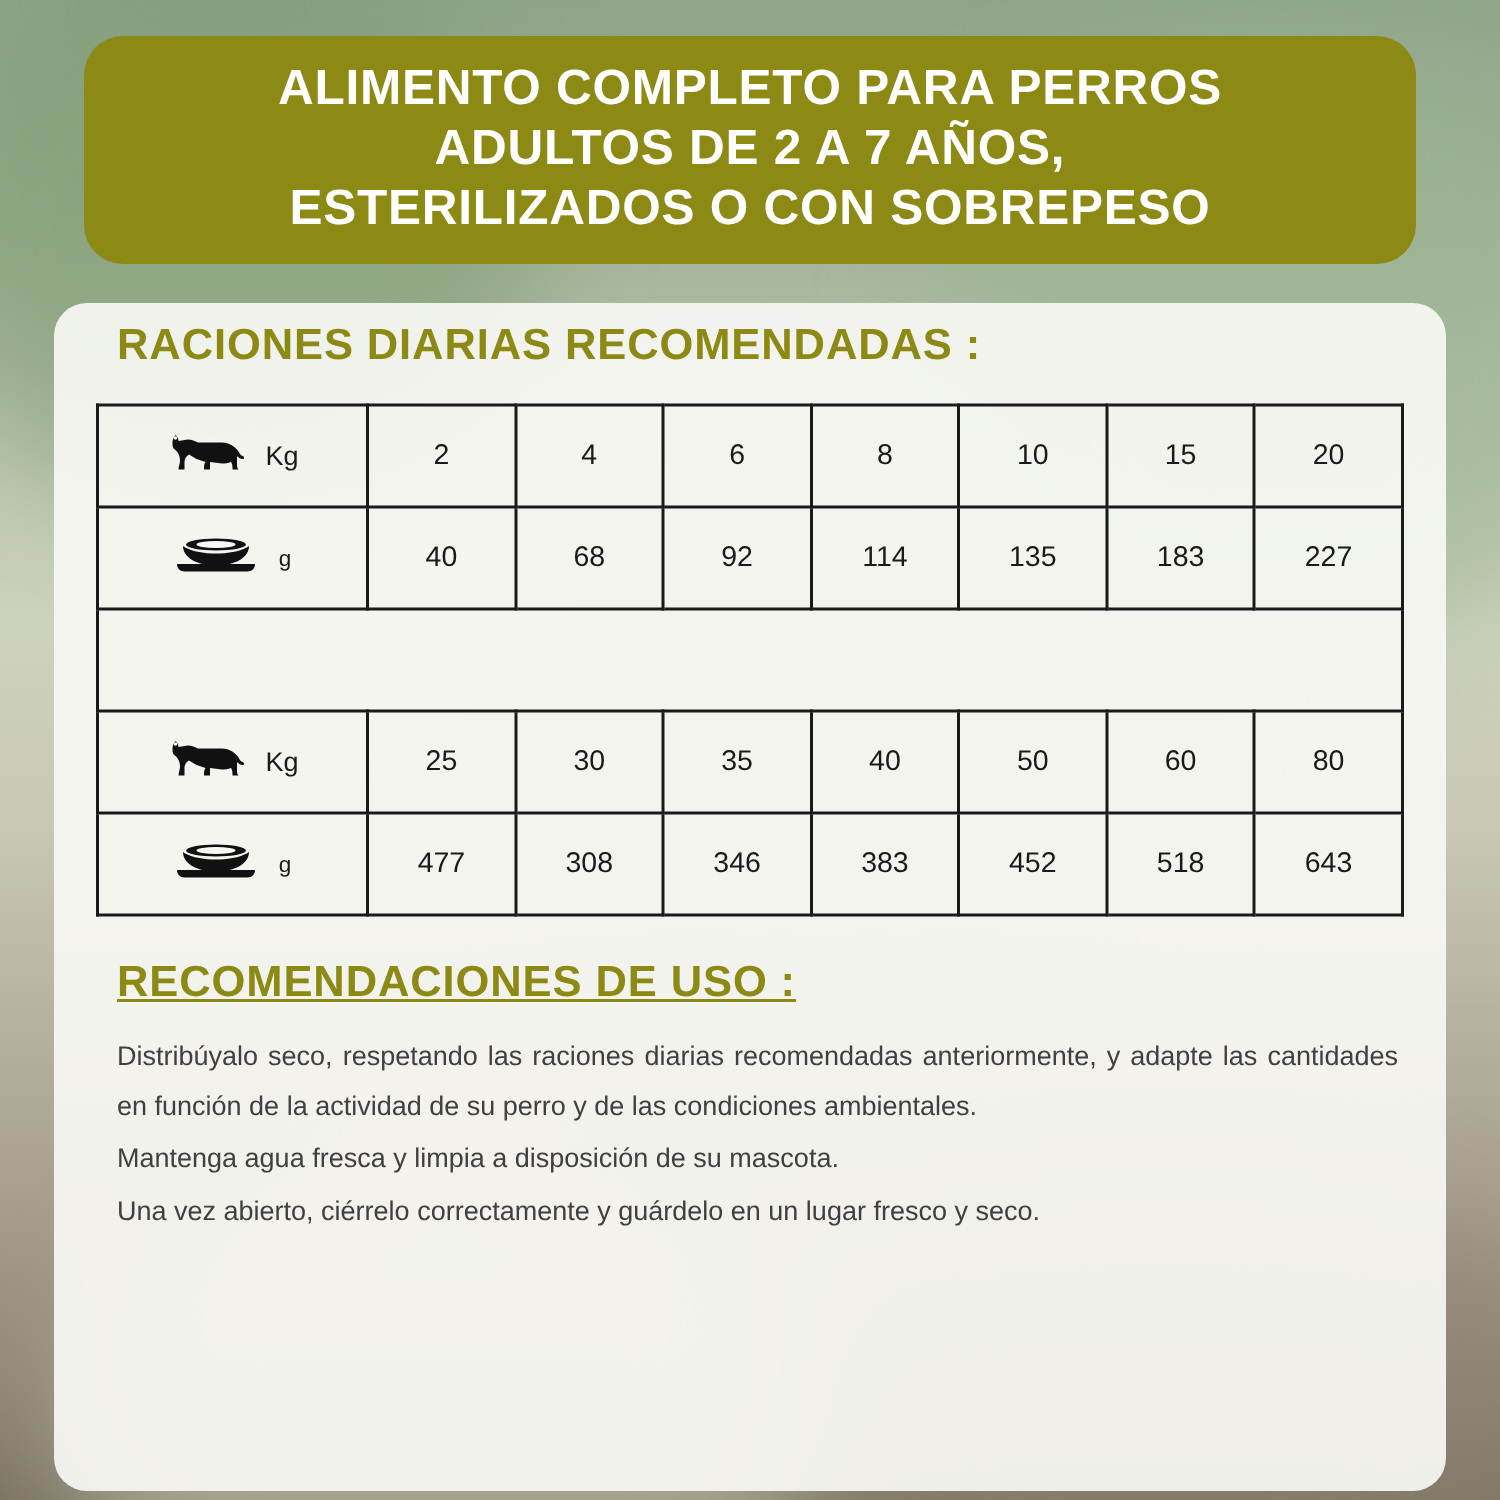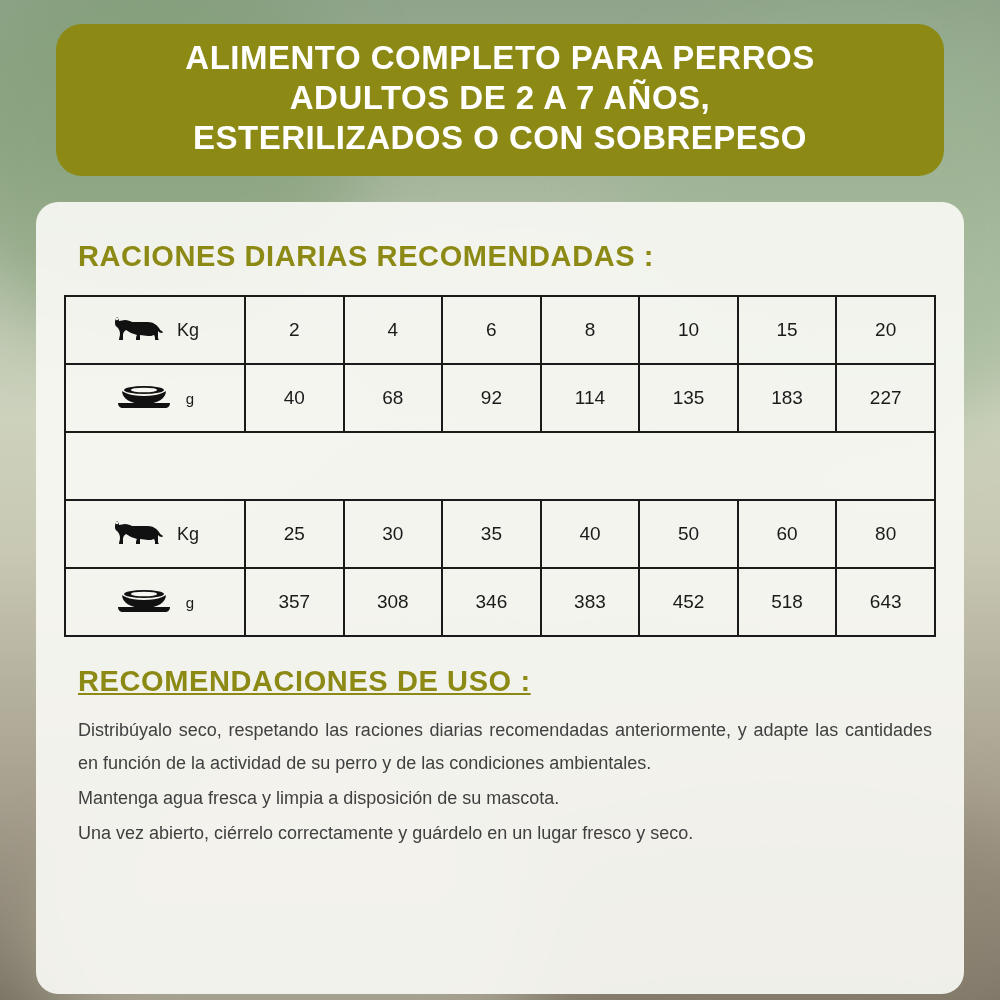--- a/index.html
+++ b/index.html
@@ -56,21 +56,21 @@
     line-height: 40px;
     font-weight: bold;
     letter-spacing: 0.5px;
     white-space: nowrap;
   }
 
   .card {
     margin: 26px 14px 0 14px;
     background: rgba(247,247,243,0.93);
     border-radius: 22px;
-    padding: 34px 28px 30px 28px;
+    padding: 8px 28px 30px 28px;
     height: 792px;
   }
 
   .heading {
     color: #8c8a15;
     font-size: 29px;
     font-weight: bold;
     letter-spacing: .6px;
     margin: 4px 0 22px 14px;
   }
@@ -216,21 +216,21 @@
                 <svg width="56" height="26" viewBox="0 0 56 26" aria-hidden="true">
                   <ellipse cx="28" cy="7" rx="20" ry="4" fill="#111"></ellipse>
                   <path fill="#111" d="M6 8c0 7 8 13 22 13s22-6 22-13c0 0-6 5-22 5S6 8 6 8z"></path>
                   <path fill="#111" d="M2 20h52c0 3-2 5-5 5H7c-3 0-5-2-5-5z"></path>
                   <ellipse cx="28" cy="7" rx="13" ry="2.3" fill="#f7f7f3"></ellipse>
                 </svg>
               </span>
               <span class="unit small">g</span>
             </div>
           </td>
-          <td>357</td>
+          <td>477</td>
           <td>308</td>
           <td>346</td>
           <td>383</td>
           <td>452</td>
           <td>518</td>
           <td>643</td>
         </tr>
       </tbody>
     </table>
 

